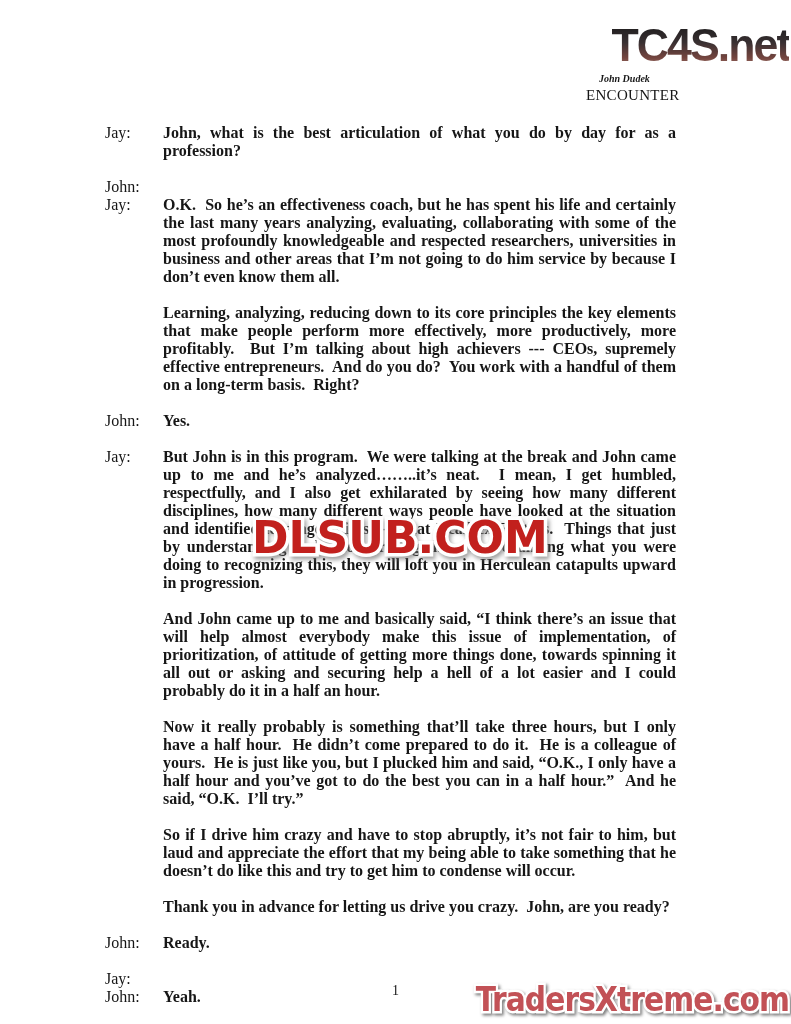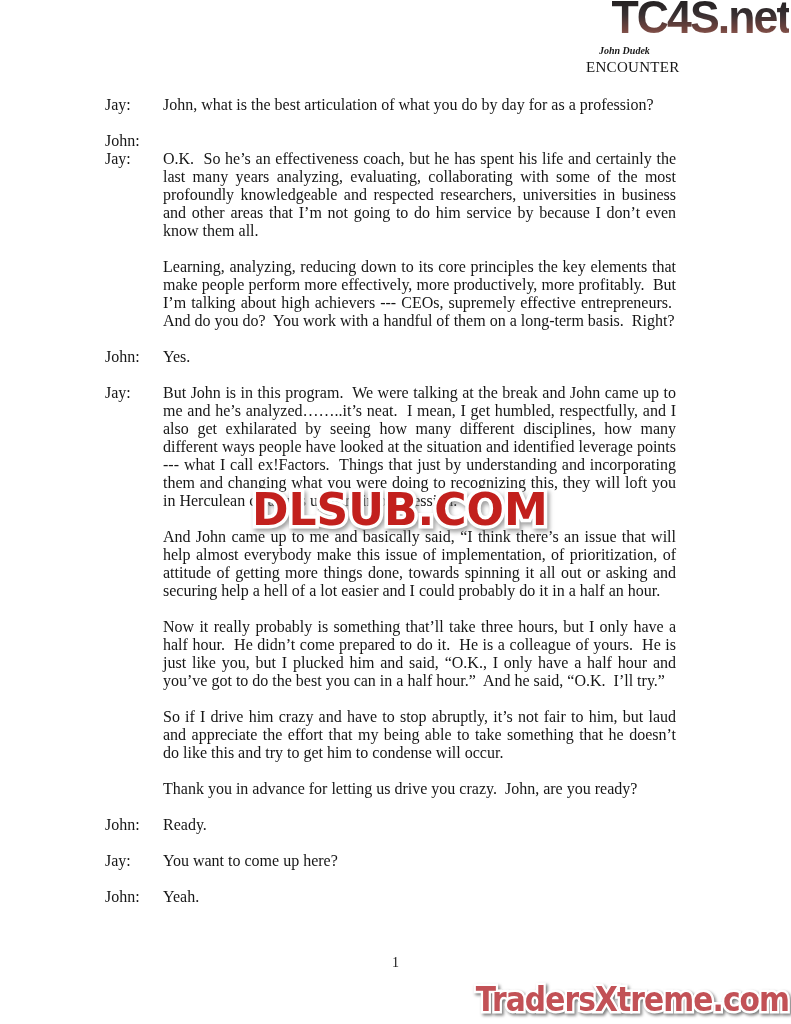--- a/index.html
+++ b/index.html
@@ -13,21 +13,21 @@
   }
   html,body{margin:0;padding:0;}
   body{
     width:791px;height:1024px;
     background:var(--page-background);
     font-family:"Liberation Serif", serif;
     color:var(--body-text);
     position:relative;
     overflow:hidden;
   }
-  .page{position:absolute;inset:0;}
+  .page{position:absolute;inset:0;margin-top:28px;}
 
   
   .logo{
     position:absolute;top:-6px;right:2px;
     font-family:"Liberation Sans", sans-serif;
     font-weight:bold;
     font-size:46px;
     letter-spacing:-2px;
     transform:scaleX(0.97);transform-origin:right top;
     background:linear-gradient(180deg, var(--logo-gradient-top) 0%, #393032 45%, #74453f 78%, var(--logo-gradient-bottom) 100%);
@@ -46,21 +46,21 @@
     letter-spacing:0.3px;
   }
 
   
   .transcript{
     position:absolute;top:96px;left:105px;width:571px;
     font-size:16px;line-height:18px;
   }
   .entry{display:flex;}
   .speaker{width:58px;flex:none;}
-  .paras{flex:1;}
+  .paras{flex:1;font-weight:bold;}
   .paras p{
     margin:0 0 18px 0;
     text-align:justify;
     line-height:18px;
   }
 
   
   .wm-center{
     position:absolute;left:252px;top:484px;
     font-family:"DejaVu Sans", sans-serif;
@@ -143,23 +143,20 @@
 
   <div class="entry">
     <div class="speaker">John:</div>
     <div class="paras">
           <p>Ready.</p>
         </div>
   </div>
 
   <div class="entry">
     <div class="speaker">Jay:</div>
-    <div class="paras">
-          <p>You want to come up here?</p>
-        </div>
   </div>
 
   <div class="entry">
     <div class="speaker">John:</div>
     <div class="paras">
           <p>Yeah.</p>
         </div>
   </div>
 </div>
 

